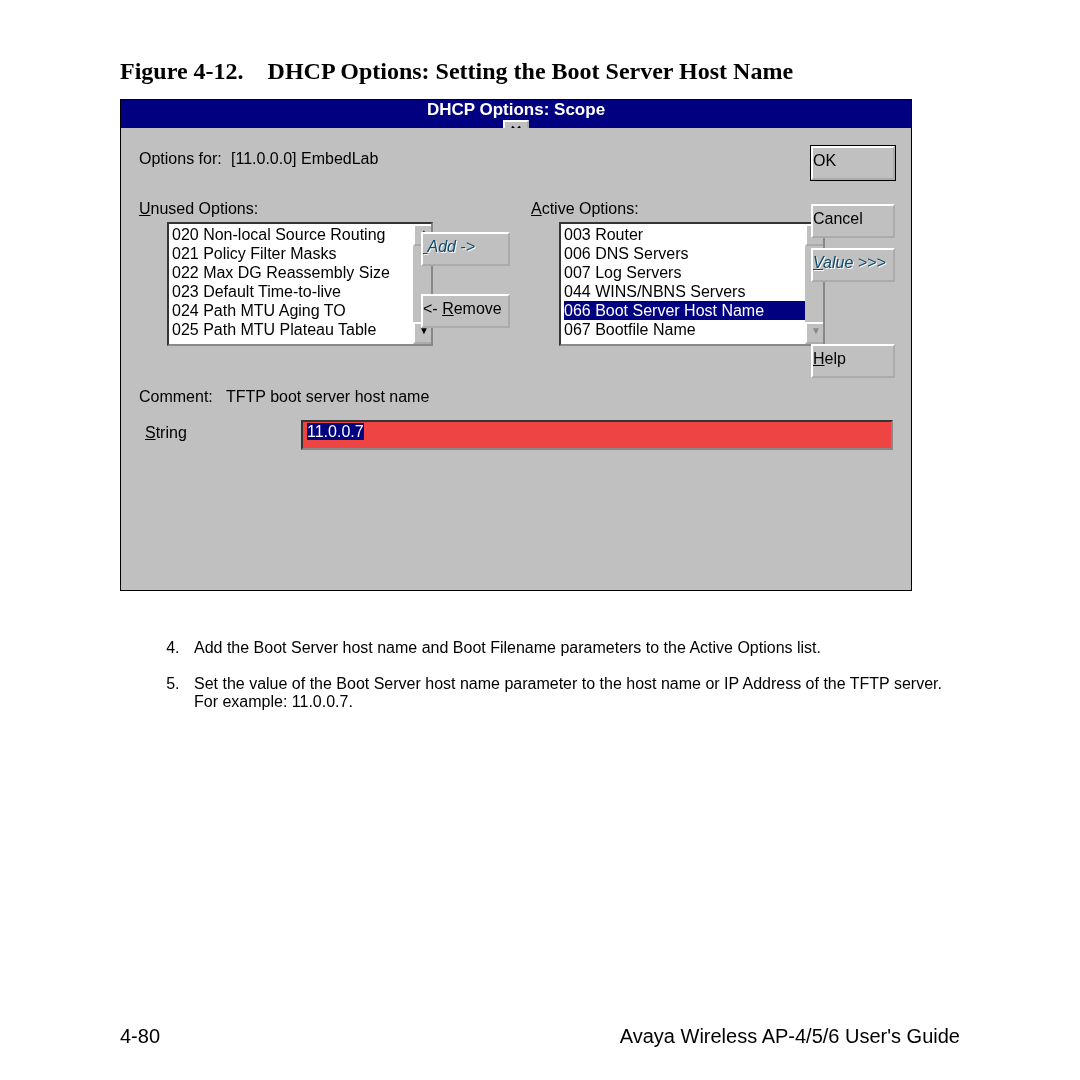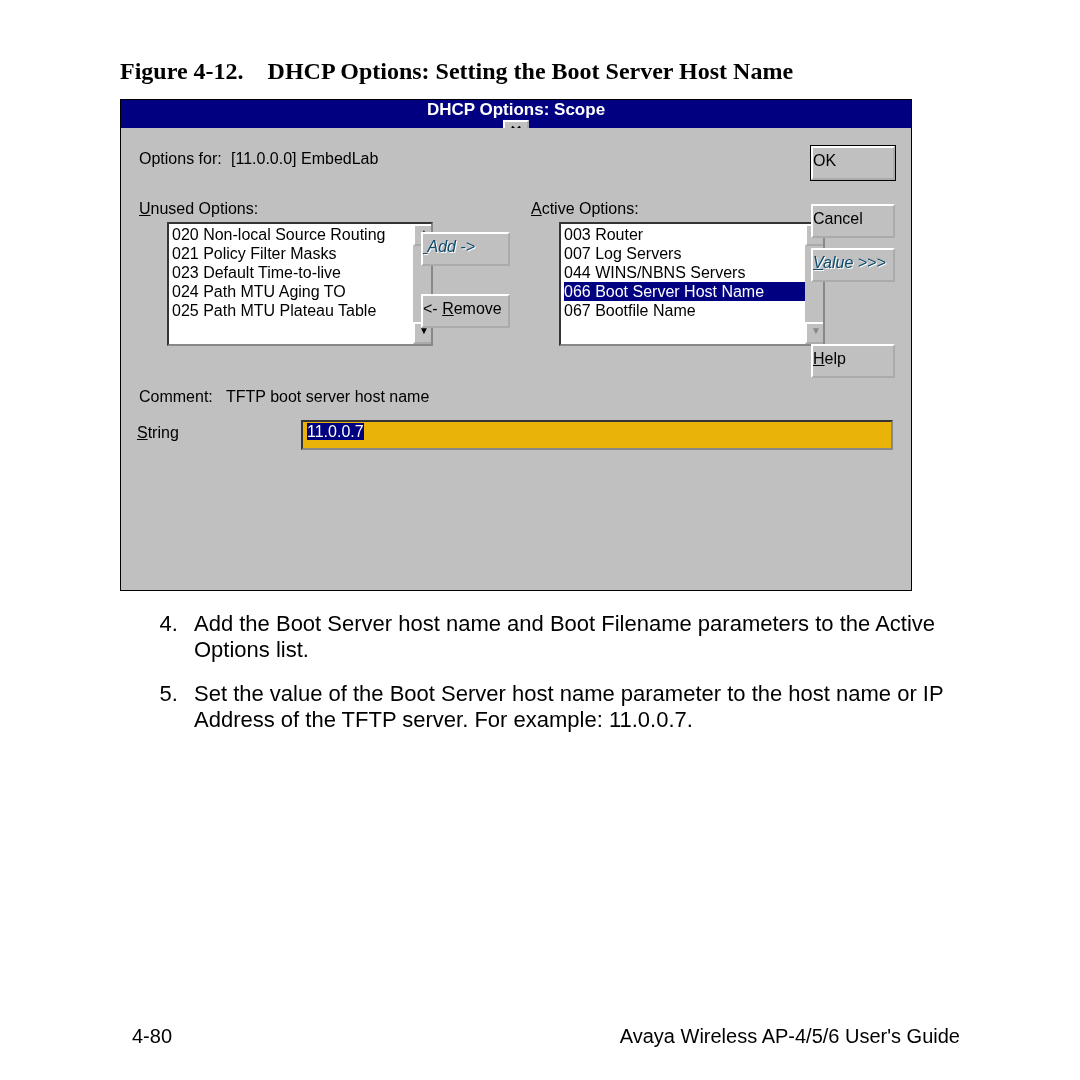--- a/index.html
+++ b/index.html
@@ -135,46 +135,46 @@
     color: #0c4a6e;
     text-shadow: 1px 1px 0 #fff;
     font-style: italic;
   }
   .selected-item {
     background: #000080;
     color: #fff;
   }
   .textbox {
     position: absolute;
-    background: #eab308;
+    background: #ef4444;
     border: 2px inset #888;
     height: 24px;
     padding: 1px 4px;
     font-size: 16px;
   }
   .textbox .sel {
     background: #000080;
     color: #fff;
   }
   .instructions {
-    margin-top: 20px;
-    font-size: 22px;
+    margin-top: 48px;
+    font-size: 16px;
   }
   .instructions ol {
     padding-left: 64px;
     margin: 0;
   }
   .instructions li {
     margin-bottom: 18px;
     padding-left: 10px;
   }
   .footer {
     position: absolute;
     bottom: 32px;
-    left: 132px;
+    left: 120px;
     right: 120px;
     display: flex;
     justify-content: space-between;
     font-size: 20px;
   }
 </style>
 </head>
 <body>
 
 <div class="page">
@@ -194,58 +194,60 @@
 
       <div class="lbl" style="left:18px; top:22px;">Options for:</div>
       <div class="lbl" style="left:110px; top:22px;">[11.0.0.0] EmbedLab</div>
 
       <div class="lbl" style="left:18px; top:72px;"><span class="underline">U</span>nused Options:</div>
 
       <div class="listbox" style="left:18px; top:94px; width:262px; height:120px;">
         <div class="items">
           <div>020 Non-local Source Routing</div>
           <div>021 Policy Filter Masks</div>
+          <div>022 Max DG Reassembly Size</div>
           <div>023 Default Time-to-live</div>
           <div>024 Path MTU Aging TO</div>
           <div>025 Path MTU Plateau Table</div>
         </div>
         <div class="scrollbar">
           <div class="scroll-btn">▲</div>
           <div class="scroll-btn">▼</div>
         </div>
       </div>
 
       <div class="win-btn disabled" style="left:300px; top:104px;"><span style="text-decoration:underline;">&nbsp;</span><span>Add -&gt;</span></div>
       <div class="win-btn" style="left:300px; top:150px;margin-top:16px;">&lt;- <span class="underline">R</span>emove</div>
 
       <div class="lbl" style="left:410px; top:72px;"><span class="underline">A</span>ctive Options:</div>
 
       <div class="listbox" style="left:410px; top:94px; width:262px; height:120px;">
         <div class="items">
           <div>003 Router</div>
+          <div>006 DNS Servers</div>
           <div>007 Log Servers</div>
           <div>044 WINS/NBNS Servers</div>
           <div class="selected-item">066 Boot Server Host Name</div>
           <div>067 Bootfile Name</div>
         </div>
         <div class="scrollbar">
           <div class="scroll-btn disabled">▲</div>
           <div class="scroll-btn disabled">▼</div>
         </div>
       </div>
 
       <div class="win-btn focused" style="left:690px; top:18px; width:80px;">OK</div>
       <div class="win-btn" style="left:690px; top:76px; width:80px;">Cancel</div>
       <div class="win-btn disabled" style="left:690px; top:120px; width:80px;"><span class="underline">V</span>alue &gt;&gt;&gt;</div>
       <div class="win-btn" style="left:690px; top:180px; width:80px;margin-top:36px;"><span class="underline">H</span>elp</div>
 
       <div class="lbl" style="left:18px; top:260px;">Comment:</div>
       <div class="lbl" style="left:105px; top:260px;">TFTP boot server host name</div>
 
-      <div class="lbl" style="left:16px; top:296px;"><span class="underline">S</span>tring</div>
+      <div class="lbl" style="left:24px; top:296px;"><span class="underline">S</span>tring</div>
       <div class="textbox" style="left:180px; top:292px; width:580px;">
         <span class="sel">11.0.0.7</span>
       </div>
 
     </div>
   </div>
 
   <div class="instructions">
     <ol start="4">
       <li>Add the Boot Server host name and Boot Filename parameters to the Active Options list.</li>

